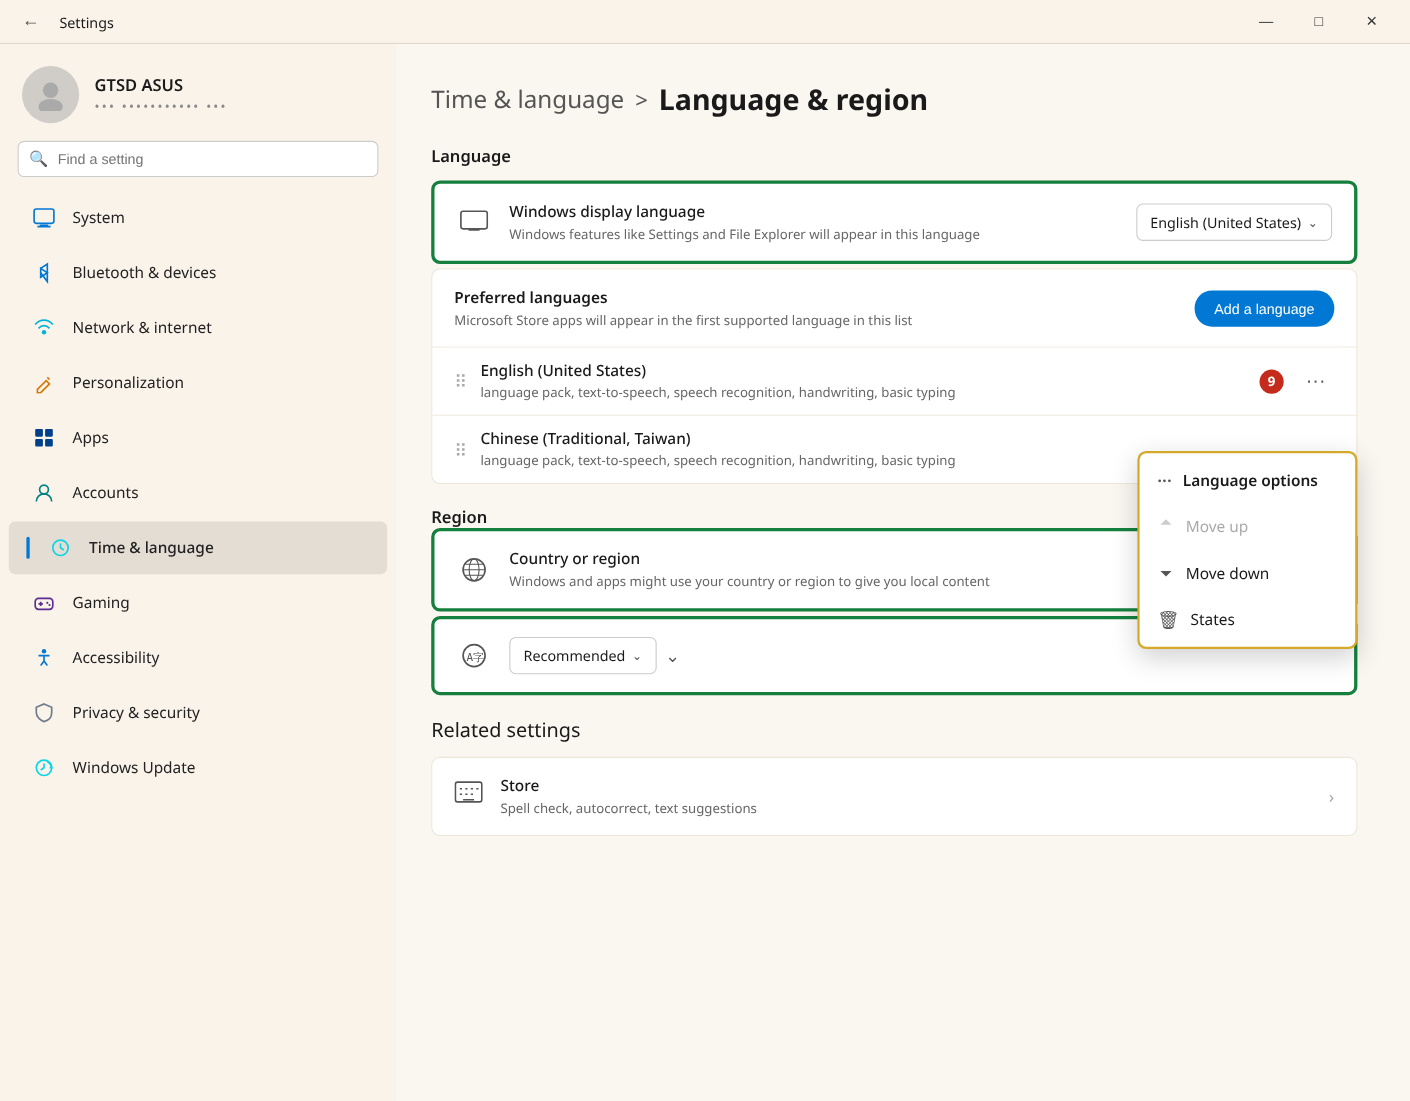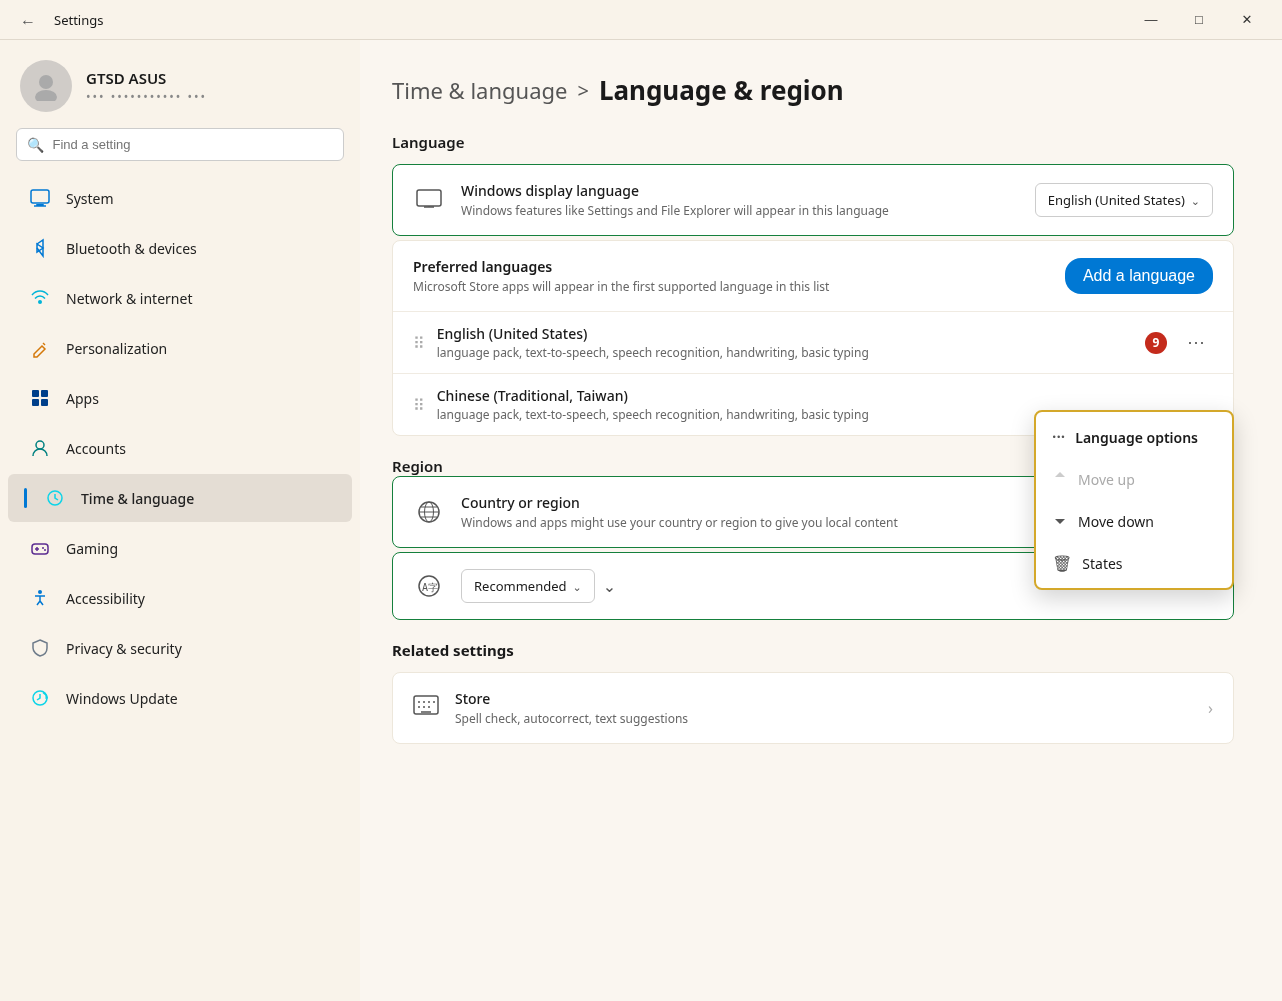--- a/index.html
+++ b/index.html
@@ -195,21 +195,21 @@
     }
 
     .card {
       background: #fff;
       border-radius: 8px;
       margin-bottom: 4px;
       padding: 16px 20px;
       display: flex;
       align-items: center;
       gap: 16px;
-      border: 1px solid #15803d;
+      border: 3px solid #15803d;
     }
     .card-icon {
       font-size: 22px;
       color: #555;
       min-width: 32px;
       display: flex;
       align-items: center;
       justify-content: center;
     }
     .card-content {
@@ -247,21 +247,21 @@
     }
     .chevron-down { font-size: 11px; color: #555; }
 
     
     .btn-primary {
       background: #0078d4;
       color: white;
       border: none;
       border-radius: 16px;
       padding: 9px 18px;
-      font-size: 16px;
+      font-size: 13px;
       font-weight: 500;
       cursor: pointer;
       white-space: nowrap;
     }
 
     
     .pref-lang-card {
       background: #fff;
       border-radius: 8px;
       border: 1px solid #ede7db;
@@ -362,22 +362,22 @@
     
     .region-label {
       font-size: 15px;
       font-weight: 600;
       color: #1a1a1a;
       margin: 20px 0 0 0;
     }
 
     
     .related-label {
-      font-size: 15px;
-      font-weight: 700;
+      font-size: 18px;
+      font-weight: 400;
       color: #1a1a1a;
       margin: 20px 0 12px 0;
     }
     .typing-card {
       background: #fff;
       border-radius: 8px;
       border: 1px solid #ede7db;
       padding: 16px 20px;
       display: flex;
       align-items: center;

